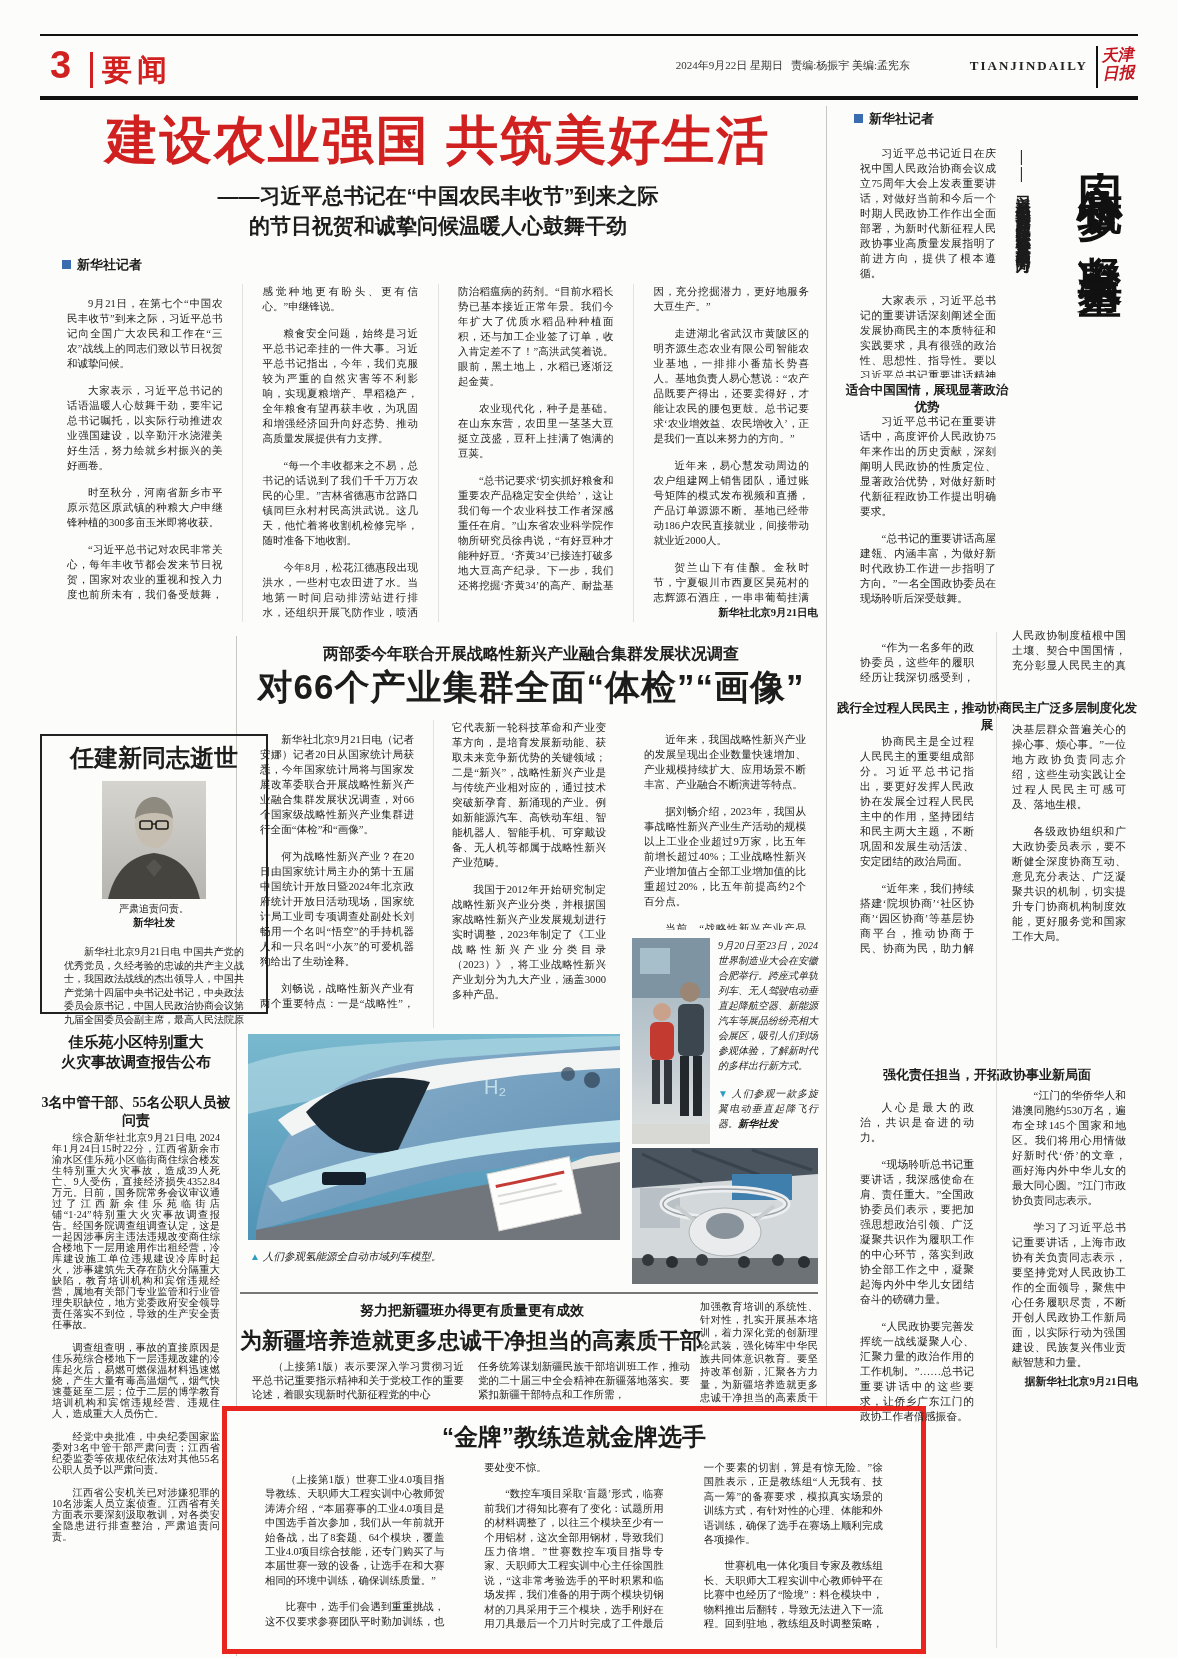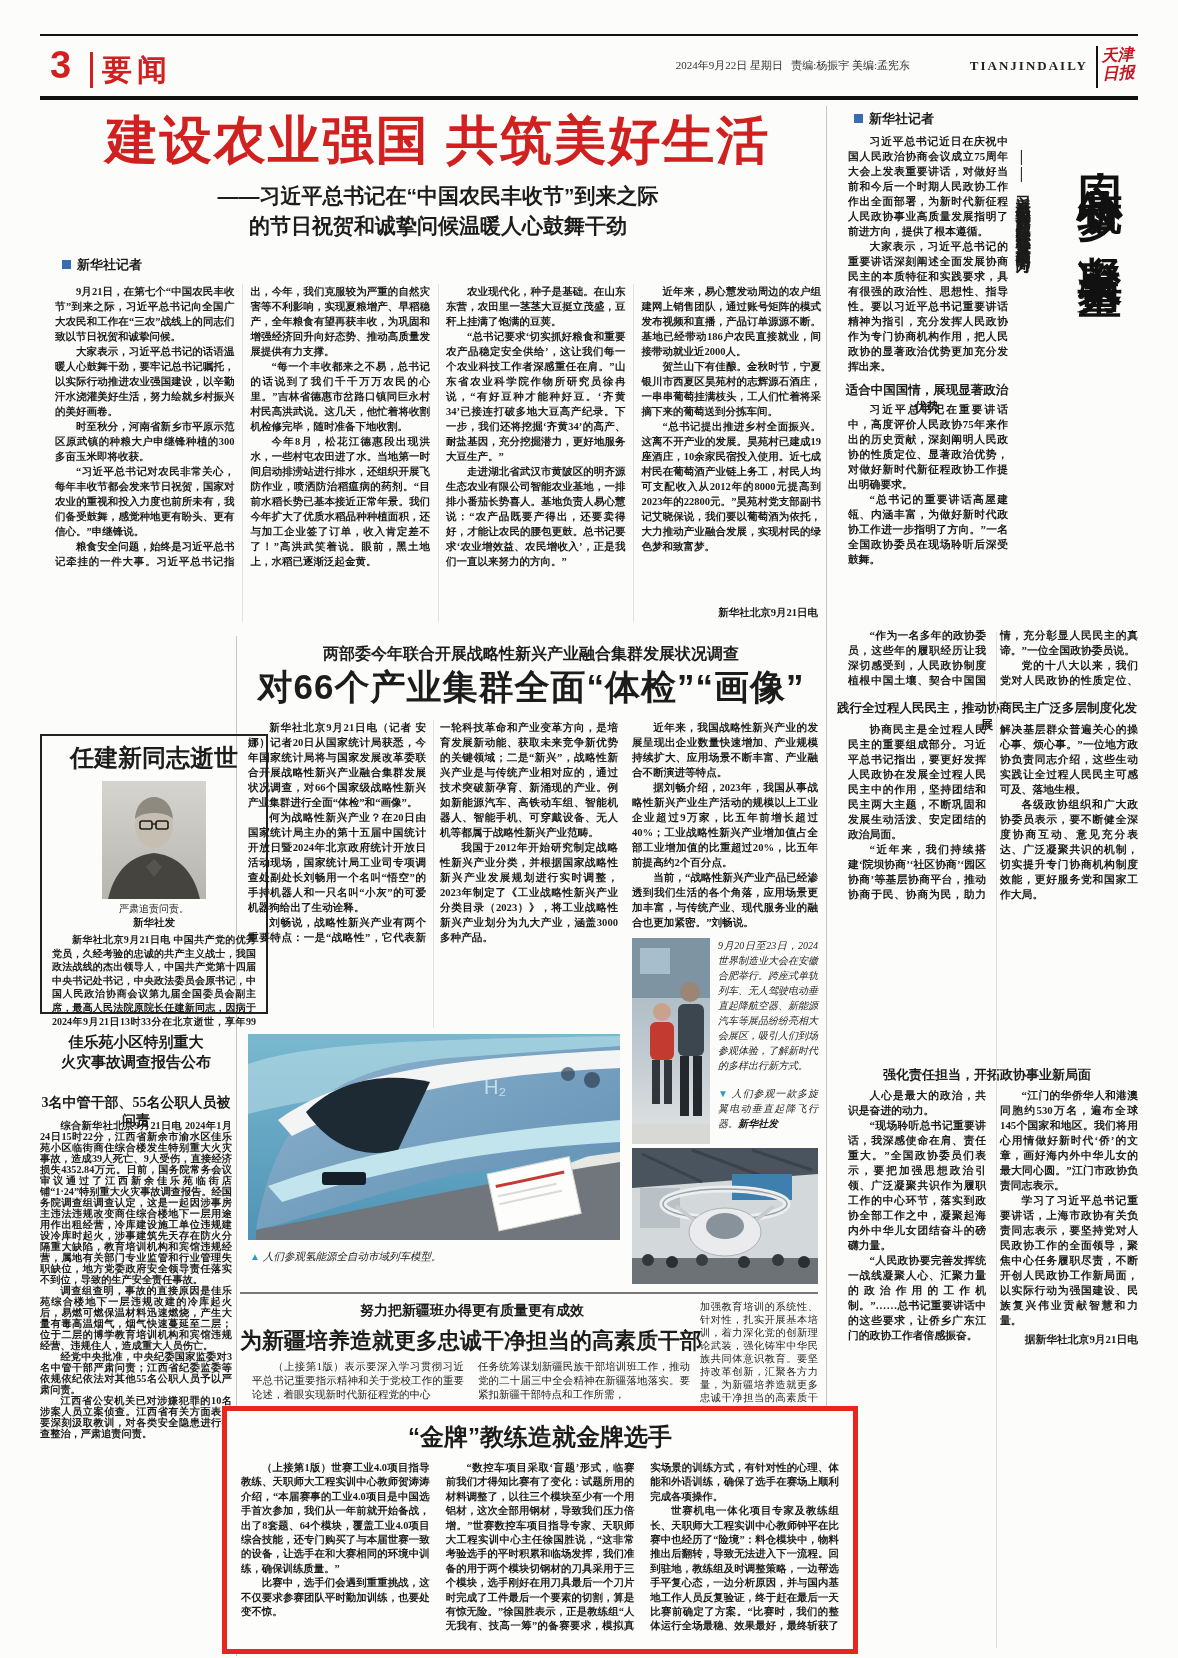--- a/index.html
+++ b/index.html
@@ -3,21 +3,21 @@
 <meta charset="utf-8">
 <style>
   html,body{margin:0;padding:0;background:#e9e7e3;}
   .page{position:relative;width:1178px;height:1658px;background:#fcfcfa;overflow:hidden;
         font-family:"Liberation Serif","DejaVu Serif",serif;color:#1c1c1c;}
   .abs{position:absolute;}
   .sans{font-family:"Liberation Sans","DejaVu Sans",sans-serif;}
   .b{font-weight:bold;}
   .ctr{text-align:center;}
   .red{color:#d0201f;}
-  .paras p{margin:0;text-indent:2em;text-align:justify;font-weight:bold;}
+  .paras p{margin:12px;text-indent:2em;text-align:justify;}
   .bodytext{font-size:10.6px;line-height:15px;overflow:hidden;}
   .cols-4{column-count:4;column-gap:16px;column-rule:1px solid #e4e2de;}
   .cols-3{column-count:3;column-gap:16px;}
   .cols-2{column-count:2;column-gap:14px;}
   .rule{background:#111;}
   .vrule{background:#c9c7c2;width:1px;}
   .sq{display:inline-block;width:9px;height:9px;background:#3a6db0;margin-right:6px;}
   .byline{font-size:13px;font-weight:bold;font-family:"Liberation Sans",sans-serif;}
   .subhead-r{font-size:12.5px;font-weight:bold;text-align:center;font-family:"Liberation Sans",sans-serif;}
   .marker{color:#2f9dc2;font-size:10px;margin-right:3px;}
@@ -208,21 +208,21 @@
     <span class="marker">▲</span><span>人们参观氢能源全自动市域列车模型。</span>
   </div>
 
   <div class="abs" style="left:240px;top:1292px;width:578px;height:2px;background:#777;"></div>
   <div class="abs sans b ctr" style="left:252px;top:1302px;width:440px;font-size:14px;text-align:center;">努力把新疆班办得更有质量更有成效</div>
   <div class="abs sans b ctr" style="left:236px;top:1326px;width:470px;font-size:22px;">为新疆培养造就更多忠诚干净担当的高素质干部</div>
   <div class="abs" style="left:252px;top:1360px;width:212px;height:44px;font-size:10.5px;line-height:14px;text-align:justify;text-indent:2em;overflow:hidden;">（上接第1版）表示要深入学习贯彻习近平总书记重要指示精神和关于党校工作的重要论述，着眼实现新时代新征程党的中心</div>
   <div class="abs" style="left:478px;top:1360px;width:212px;height:44px;font-size:10.5px;line-height:14px;text-align:justify;overflow:hidden;">任务统筹谋划新疆民族干部培训班工作，推动党的二十届三中全会精神在新疆落地落实。要紧扣新疆干部特点和工作所需，</div>
   <div class="abs" style="left:700px;top:1300px;width:118px;height:104px;font-size:10.2px;line-height:13px;text-align:justify;overflow:hidden;">加强教育培训的系统性、针对性，扎实开展基本培训，着力深化党的创新理论武装，强化铸牢中华民族共同体意识教育。要坚持改革创新，汇聚各方力量，为新疆培养造就更多忠诚干净担当的高素质干部。中央组织部、中央党校（国家行政学院）、新疆维吾尔自治区党委负责同志，中央党校新疆民族干部培训班组织员代表、学员代表作交流发言。</div>
 
-  <div class="abs" style="left:222px;top:1406px;width:636px;height:248px;border:5px solid #e8261d;background:#fdfdfb;padding:8px 14px;box-sizing:border-box;">
+  <div class="abs" style="left:222px;top:1406px;width:704px;height:248px;border:5px solid #e8261d;background:#fdfdfb;padding:8px 26px;box-sizing:border-box;">
     <div class="sans b ctr" style="font-size:24px;margin:2px 0 8px 0;">“金牌”教练造就金牌选手</div>
     <div class="paras cols-3" style="font-size:10.4px;line-height:14.4px;height:178px;overflow:hidden;">
         <p>（上接第1版）世赛工业4.0项目指导教练、天职师大工程实训中心教师贺涛涛介绍，“本届赛事的工业4.0项目是中国选手首次参加，我们从一年前就开始备战，出了8套题、64个模块，覆盖工业4.0项目综合技能，还专门购买了与本届世赛一致的设备，让选手在和大赛相同的环境中训练，确保训练质量。”</p>
         <p>比赛中，选手们会遇到重重挑战，这不仅要求参赛团队平时勤加训练，也要处变不惊。</p>
         <p>“数控车项目采取‘盲题’形式，临赛前我们才得知比赛有了变化：试题所用的材料调整了，以往三个模块至少有一个用铝材，这次全部用钢材，导致我们压力倍增。”世赛数控车项目指导专家、天职师大工程实训中心主任徐国胜说，“这非常考验选手的平时积累和临场发挥，我们准备的用于两个模块切钢材的刀具采用于三个模块，选手刚好在用刀具最后一个刀片时完成了工件最后一个要素的切割，算是有惊无险。”徐国胜表示，正是教练组“人无我有、技高一筹”的备赛要求，模拟真实场景的训练方式，有针对性的心理、体能和外语训练，确保了选手在赛场上顺利完成各项操作。</p>
         <p>世赛机电一体化项目专家及教练组长、天职师大工程实训中心教师钟平在比赛中也经历了“险境”：料仓模块中，物料推出后翻转，导致无法进入下一流程。回到驻地，教练组及时调整策略，一边帮选手平复心态，一边分析原因，并与国内基地工作人员反复验证，终于赶在最后一天比赛前确定了方案。“比赛时，我们的整体运行全场最稳、效果最好，最终斩获了该赛项金牌，为国家争得了荣誉。”钟平说。</p>
       </div>
   </div>
 
   <div class="abs byline" style="left:854px;top:110px;">

